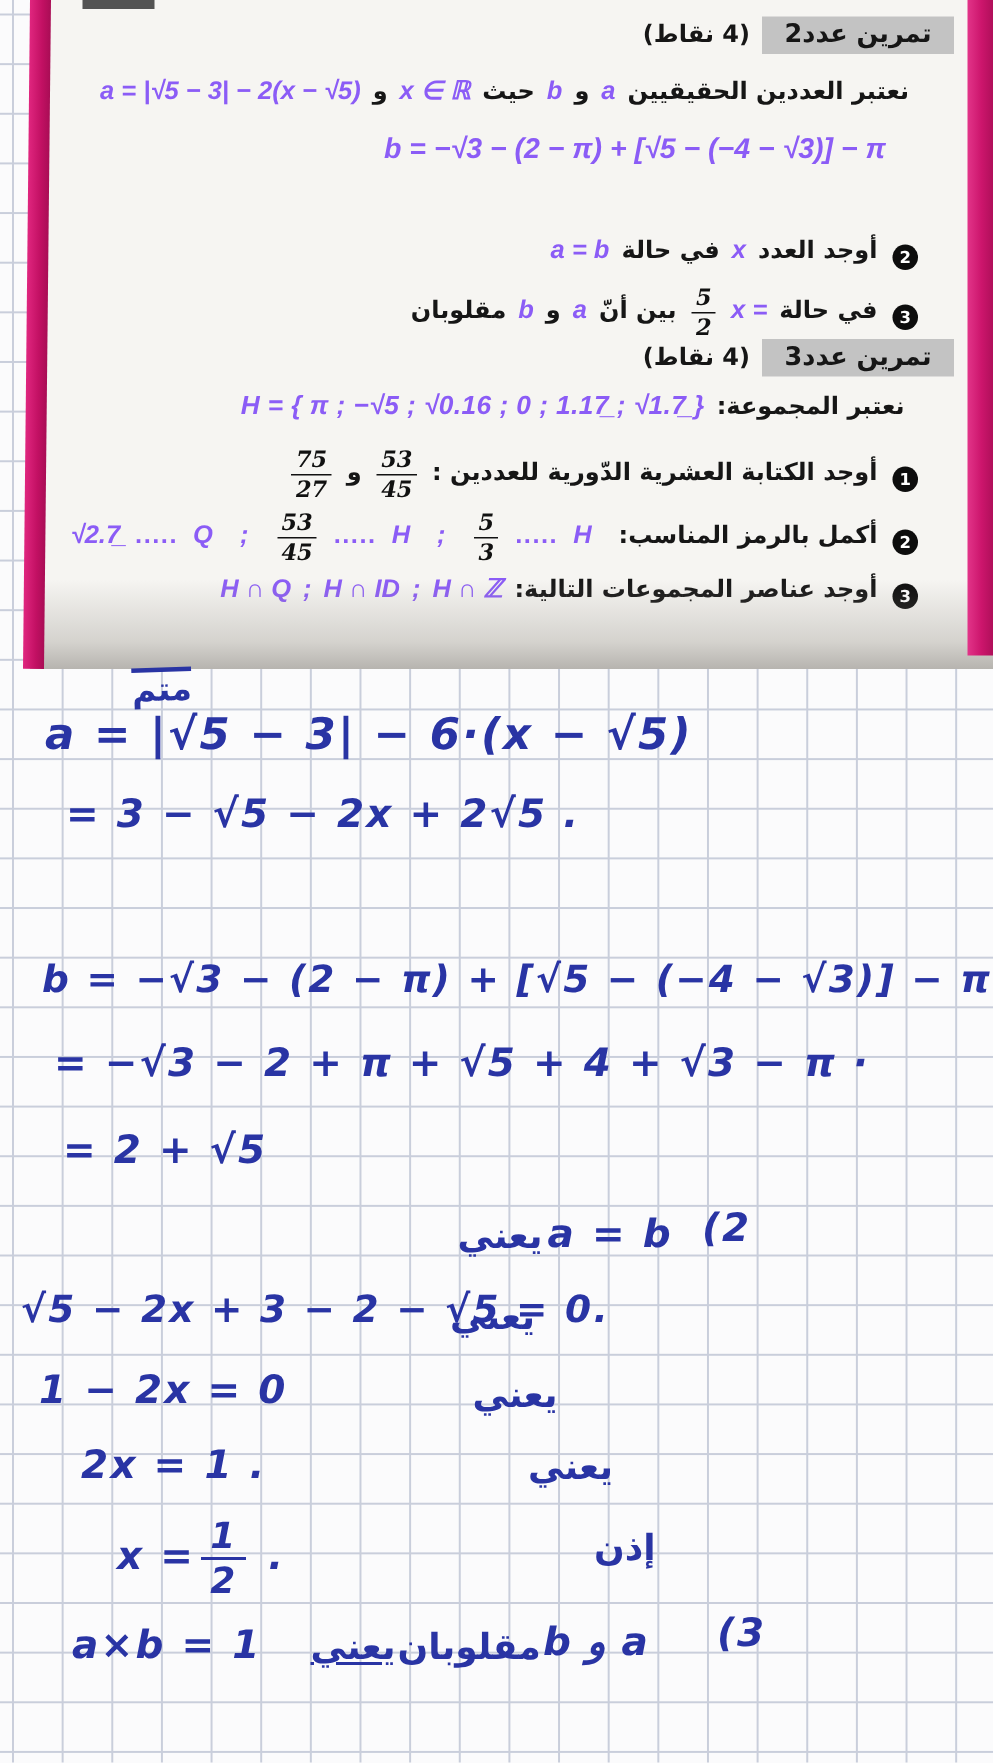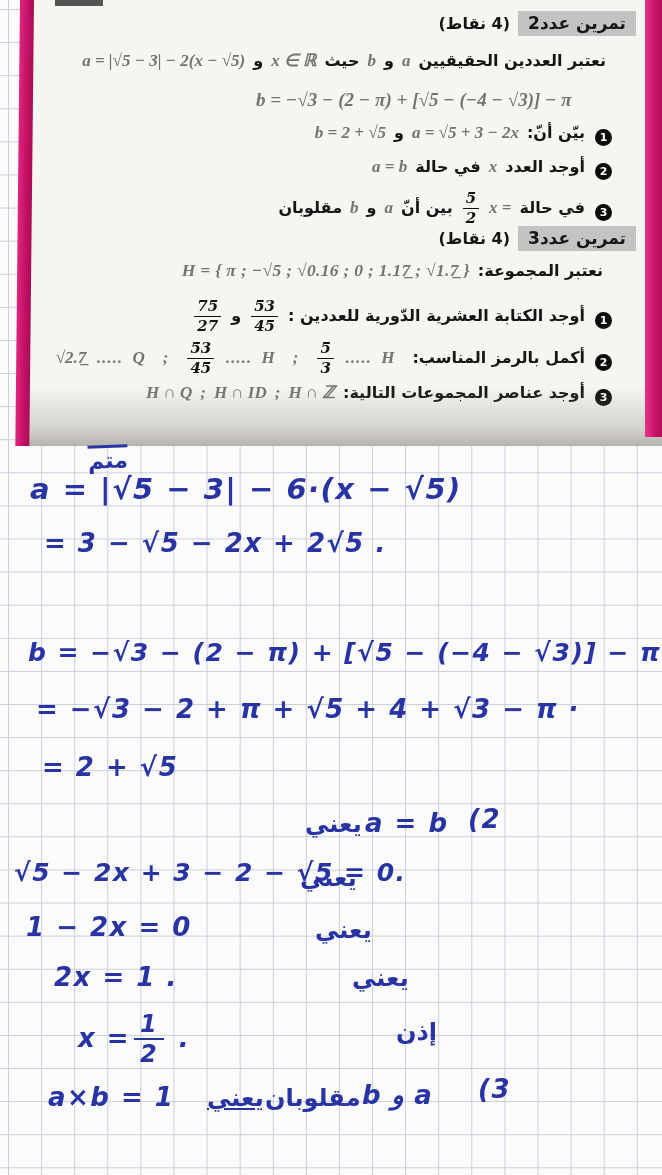--- a/index.html
+++ b/index.html
@@ -27,25 +27,25 @@
   .pink-strip{position:absolute;top:0;background:linear-gradient(to right,#e0267f,#c21063 60%,#a90d55);}
   .pink-strip.left{left:0;width:14px;height:446px;transform:rotate(.6deg);transform-origin:top center;}
   .pink-strip.right{right:0;width:17px;height:437px;background:linear-gradient(to right,#e23489,#cc156c 55%,#b00f5a);}
   .pline{
     position:absolute;direction:rtl;white-space:nowrap;
     color:#161616;font-size:16px;font-weight:700;line-height:1.25;
   }
   .pline.ltr{direction:ltr;}
   .seg-ar{margin:0 4px;}
   .seg-m,.seg-dots{display:inline-block;direction:ltr;margin:0 4px;
-    font-family:Liberation Serif, serif;font-style:italic;font-weight:600;font-size:17px;color:#737373;}
+    font-family:Liberation Sans, sans-serif;font-style:italic;font-weight:600;font-size:17px;color:#8b5cf6;}
   .seg-dots{font-style:normal;letter-spacing:1px;font-weight:700;}
   .seg-g{display:inline-block;direction:ltr;margin:0 9px;white-space:nowrap;}
   .seg-g .seg-m,.seg-g .seg-dots{margin:0 5px;}
-  .seg-hl{background:#c3c3c3;padding:2px 10px 3px;margin:4px 4px;font-size:17px;}
+  .seg-hl{background:#c3c3c3;padding:2px 15px 3px;margin:4px 4px;font-size:17px;}
   .seg-bl{
     display:inline-block;width:17px;height:17px;border-radius:50%;
     background:#0d0d0d;color:#ffffff;text-align:center;
     font-size:11px;line-height:17px;font-style:normal;font-weight:700;
     font-family:"DejaVu Sans", sans-serif;margin:0 6px;vertical-align:-3px;direction:ltr;
   }
   .pfrac{
     display:inline-block;direction:ltr;vertical-align:middle;text-align:center;
     font-family:"DejaVu Serif", serif;font-style:italic;font-weight:600;
     font-size:15px;line-height:1.1;margin:0 6px;color:#111;
@@ -73,21 +73,20 @@
 </style>
 </head>
 <body>
 
 <div class="exam-photo">
   <div class="top-smudge"></div>
 
   <div class="pline header" style="top:13px;right:22px"><span class="seg-hl" dir="ltr">تمرين عدد2</span><span class="seg-ar">(4 نقاط)</span></div>
   <div class="pline" style="top:50px;right:52px"><span class="seg-ar">نعتبر العددين الحقيقيين</span><span class="seg-m" dir="ltr">a</span><span class="seg-ar">و</span><span class="seg-m" dir="ltr">b</span><span class="seg-ar">حيث</span><span class="seg-m" dir="ltr">x ∈ ℝ</span><span class="seg-ar">و</span><span class="seg-m" dir="ltr">a = |√5 − 3| − 2(x − √5)</span></div>
   <div class="pline ltr big-formula" style="top:88px;left:232px"><span class="seg-m" dir="ltr">b = −√3 − (2 − π) + [√5 − (−4 − √3)] − π</span></div>
-  <div class="pline" style="top:122px;right:44px"><span class="seg-bl" dir="ltr">1</span><span class="seg-ar">بيّن أنّ:</span><span class="seg-m" dir="ltr">a = √5 + 3 − 2x</span><span class="seg-ar">و</span><span class="seg-m" dir="ltr">b = 2 + √5</span></div>
   <div class="pline" style="top:156px;right:44px"><span class="seg-bl" dir="ltr">2</span><span class="seg-ar">أوجد العدد</span><span class="seg-m" dir="ltr">x</span><span class="seg-ar">في حالة</span><span class="seg-m" dir="ltr">a = b</span></div>
   <div class="pline" style="top:190px;right:44px"><span class="seg-bl" dir="ltr">3</span><span class="seg-ar">في حالة</span><span class="seg-m" dir="ltr">x =</span><span class="pfrac" dir="ltr"><span class="fn">5</span><span class="fd">2</span></span><span class="seg-ar">بين أنّ</span><span class="seg-m" dir="ltr">a</span><span class="seg-ar">و</span><span class="seg-m" dir="ltr">b</span><span class="seg-ar">مقلوبان</span></div>
 
   <div class="pline header" style="top:228px;right:22px"><span class="seg-hl" dir="ltr">تمرين عدد3</span><span class="seg-ar">(4 نقاط)</span></div>
   <div class="pline set-line" style="top:260px;right:55px"><span class="seg-ar">نعتبر المجموعة:</span><span class="seg-m" dir="ltr">H = { π ; −√5 ; √0.16 ; 0 ; 1.17̲ ; √1.7̲ }</span></div>
   <div class="pline" style="top:298px;right:44px"><span class="seg-bl" dir="ltr">1</span><span class="seg-ar">أوجد الكتابة العشرية الدّورية للعددين :</span><span class="pfrac" dir="ltr"><span class="fn">53</span><span class="fd">45</span></span><span class="seg-ar">و</span><span class="pfrac" dir="ltr"><span class="fn">75</span><span class="fd">27</span></span></div>
   <div class="pline" style="top:340px;right:44px"><span class="seg-bl" dir="ltr">2</span><span class="seg-ar">أكمل بالرمز المناسب:</span><span class="seg-g" dir="ltr"><span class="pfrac" dir="ltr"><span class="fn">5</span><span class="fd">3</span></span><span class="seg-dots" dir="ltr">.....</span><span class="seg-m" dir="ltr">H</span></span><span class="seg-m" dir="ltr">;</span><span class="seg-g" dir="ltr"><span class="pfrac" dir="ltr"><span class="fn">53</span><span class="fd">45</span></span><span class="seg-dots" dir="ltr">.....</span><span class="seg-m" dir="ltr">H</span></span><span class="seg-m" dir="ltr">;</span><span class="seg-g" dir="ltr"><span class="seg-m" dir="ltr">√2.7̲</span><span class="seg-dots" dir="ltr">.....</span><span class="seg-m" dir="ltr">Q</span></span></div>
   <div class="pline" style="top:382px;right:44px"><span class="seg-bl" dir="ltr">3</span><span class="seg-ar">أوجد عناصر المجموعات التالية:</span><span class="seg-m" dir="ltr">H ∩ ℤ</span><span class="seg-m" dir="ltr">;</span><span class="seg-m" dir="ltr">H ∩ ID</span><span class="seg-m" dir="ltr">;</span><span class="seg-m" dir="ltr">H ∩ Q</span></div>
 
   <div class="exam-shadow"></div>

